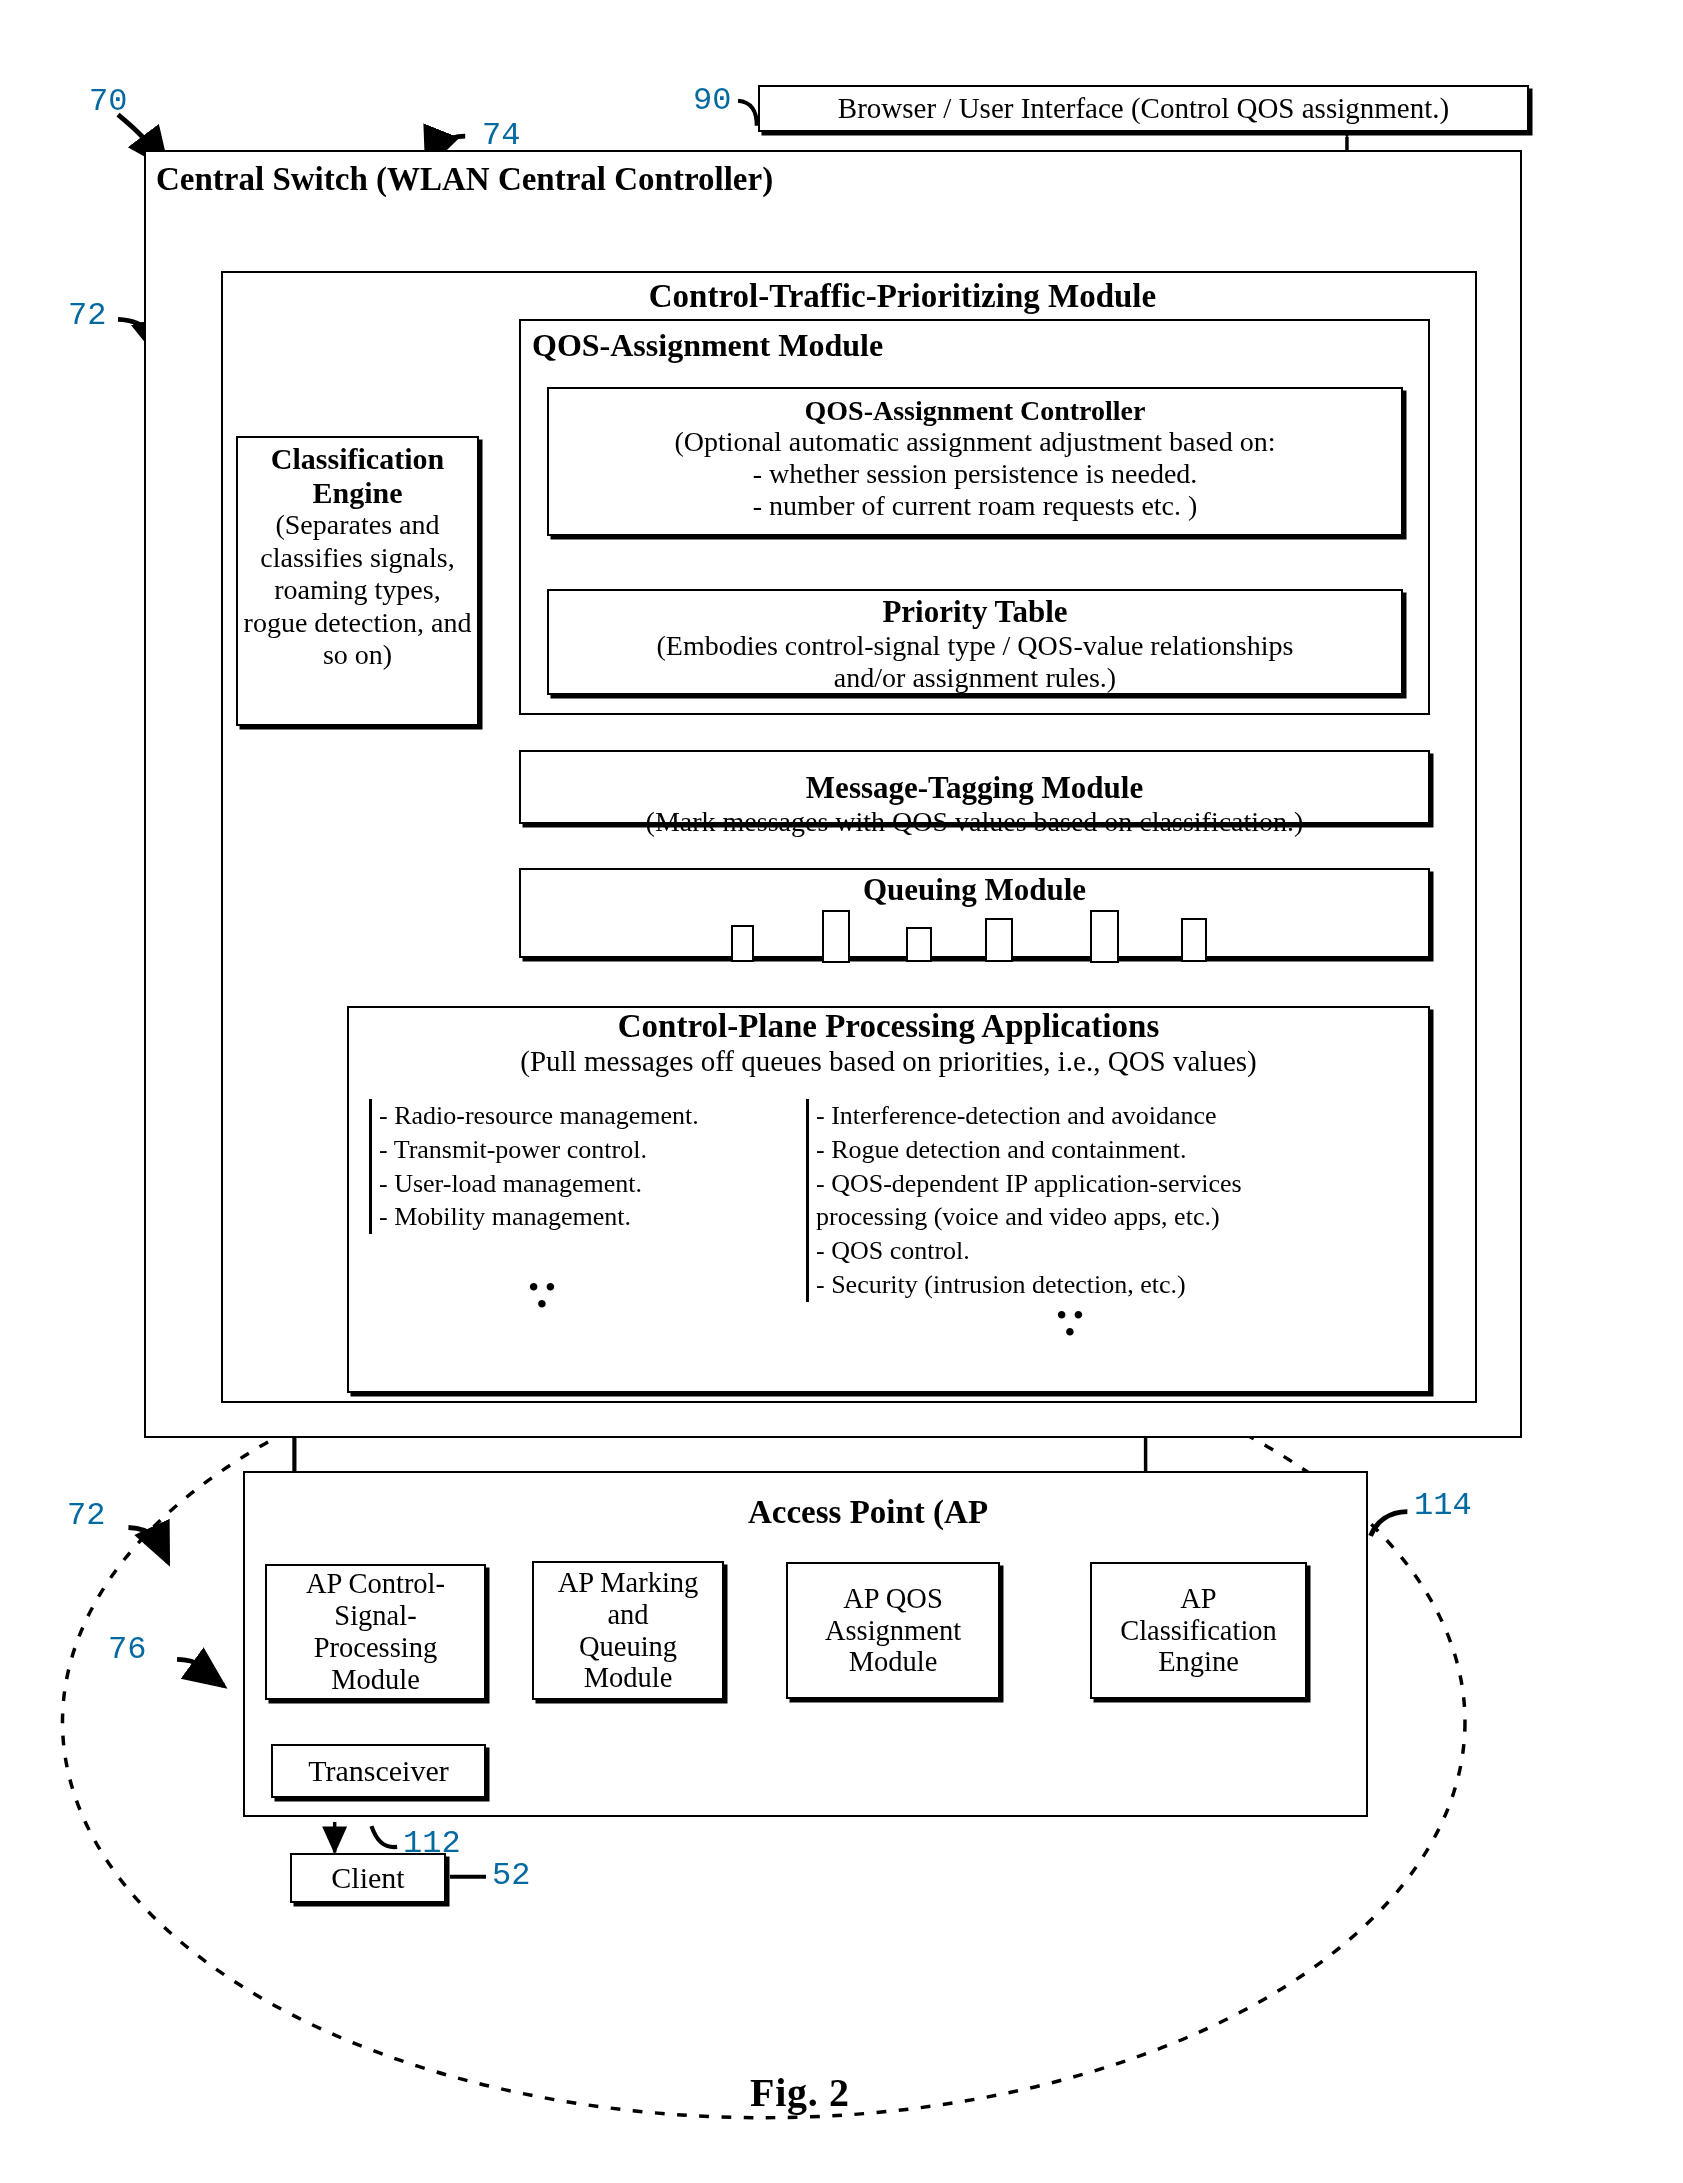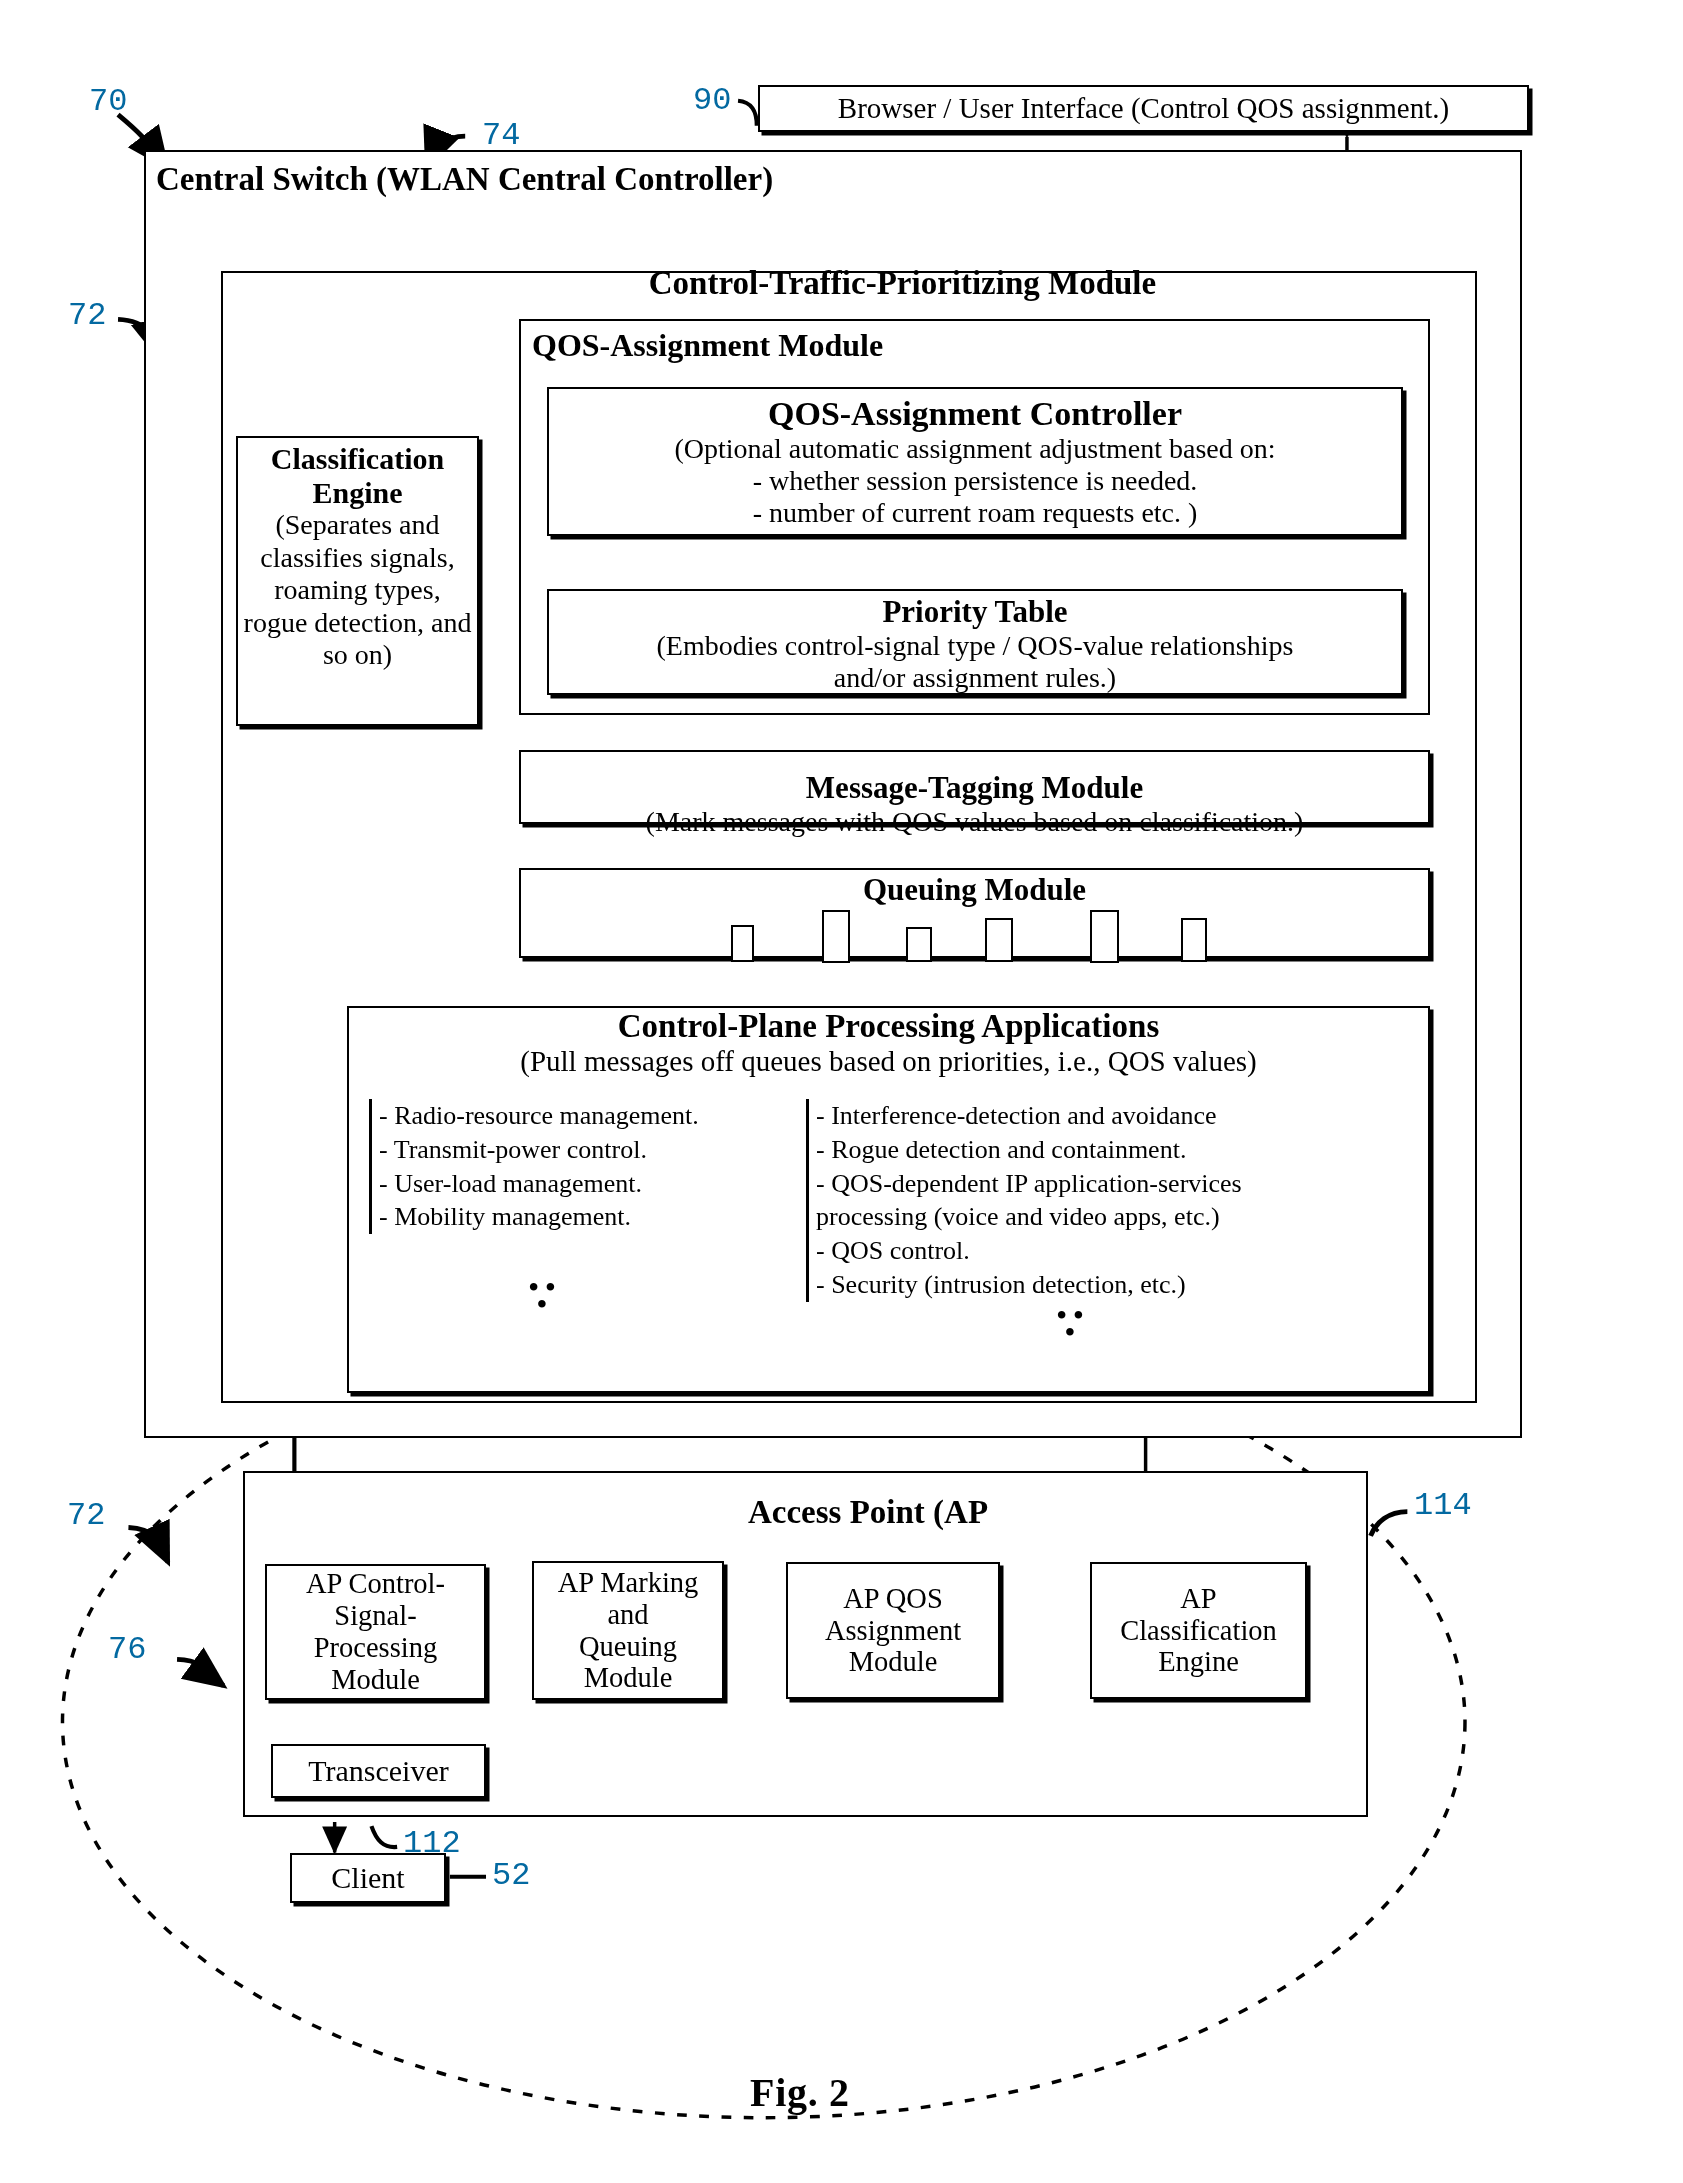--- a/index.html
+++ b/index.html
@@ -191,28 +191,28 @@
   </div>
 
   <div class="box shadow" style="left:997px; top:195px; width:472px; height:46px;">
     <div class="center-v" style="font-size:29px;">Cisco Wireless Control System</div>
   </div>
 
   <div class="box thick" style="left:144px; top:150px; width:1378px; height:1288px;"></div>
   <div class="abs ttl" style="left:156px; top:161px; width:694px; font-size:33px; text-align:left;">Central Switch (WLAN Central Controller)</div>
 
   <div class="box thick" style="left:221px; top:271px; width:1256px; height:1132px;"></div>
-  <div class="abs ttl" style="left:486px; top:265px; width:833px; font-size:33px; text-align:center;">Control-Traffic-Prioritizing Module</div>
+  <div class="abs ttl" style="left:486px; top:278px; width:833px; font-size:33px; text-align:center;">Control-Traffic-Prioritizing Module</div>
 
   <div class="box thick" style="left:519px; top:319px; width:911px; height:396px;"></div>
   <div class="abs ttl" style="left:532px; top:328px; width:486px; font-size:32px; text-align:left;">QOS-Assignment Module</div>
 
   <div class="box thick shadow" style="left:547px; top:387px; width:856px; height:149px;">
     <div style="padding-top:5.6px;">
-      <div class="ttl" style="font-size:34px;">QOS-Assignment Controller</div>
+      <div class="ttl" style="font-size:28px;">QOS-Assignment Controller</div>
       <div class="sub" style="font-size:28px;">(Optional automatic assignment adjustment based on:</div>
       <div class="sub" style="font-size:28px;">- whether session persistence is needed.</div>
       <div class="sub" style="font-size:28px;">- number of current roam requests etc. )</div>
     </div>
   </div>
 
   <div class="box thick shadow" style="left:547px; top:589px; width:856px; height:106px;">
     <div style="padding-top:4.2px;">
       <div class="ttl" style="font-size:31px;">Priority Table</div>
       <div class="sub" style="font-size:28px;">(Embodies control-signal type / QOS-value relationships</div>

